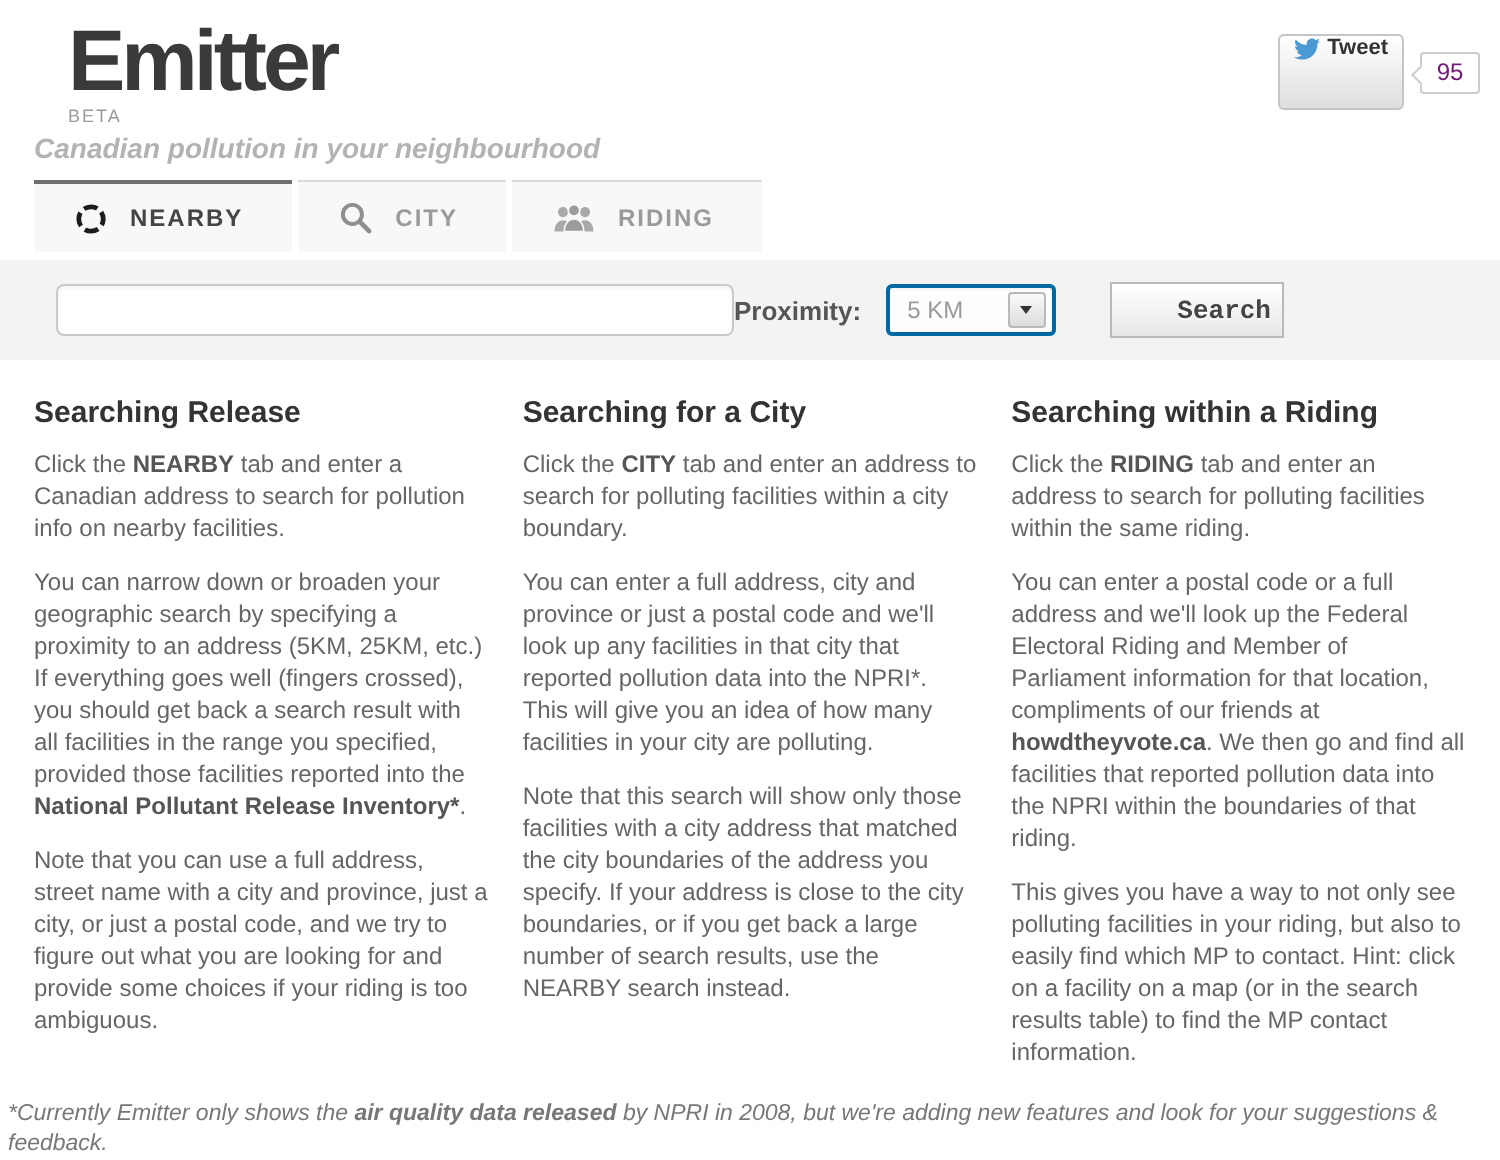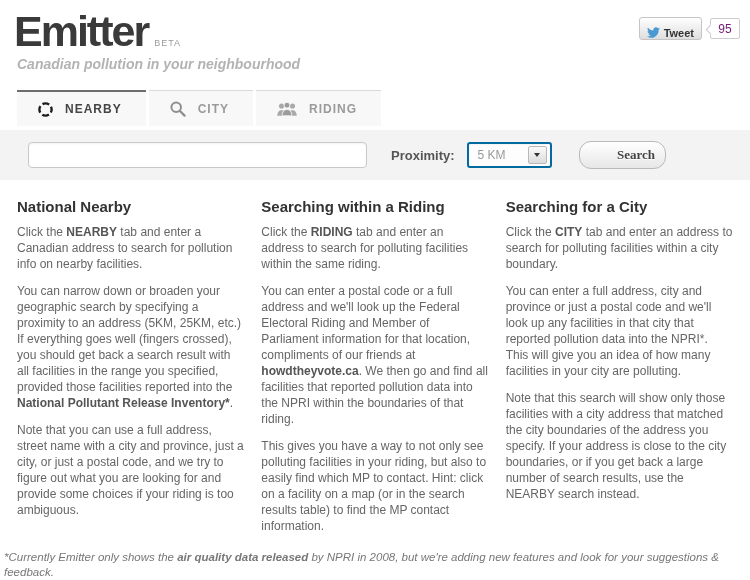--- a/index.html
+++ b/index.html
@@ -10,40 +10,40 @@
     color:#666;
     display:flex;
     flex-direction:column;
     overflow:hidden;
   }
   b { font-weight:bold; }
 
   
   .header { position:relative; height:90px; flex-shrink:0; }
   .logo-block { position:absolute; left:14px; top:10px; }
-  .logo-line { display:flex; align-items:baseline; }
+  .logo-line { display:flex; align-items:baseline;flex-direction:column; }
   .logo {
     font-size:43px; font-weight:bold; color:#3a3a3a;
     letter-spacing:-2px; line-height:1;
   }
   .logo-beta {
     font-size:9px; color:#9a9a9a; letter-spacing:1px;
-    margin-left:6px; text-transform:uppercase;
+    margin-left:20px; text-transform:uppercase;
   }
   .tagline {
     font-size:14px; font-style:italic; font-weight:bold;
     color:#b3b3b3; margin-top:3px; margin-left:3px;
   }
   .tweet-widget {
     position:absolute; right:10px; top:17px;
     display:flex; align-items:center;
   }
   .tweet-button {
-    display:flex; align-items:flex-end; gap:4px;
-    height:23px; padding:0 7px;
+    display:flex; align-items:flex-start; gap:4px;
+    height:38px; padding:0 7px;
     background:linear-gradient(#ffffff,#dedede);
     border:1px solid #c5c5c5; border-radius:3px;
     font-size:11px; font-weight:bold; color:#333;
     cursor:pointer;
     margin-left:35px;
   }
   .tweet-count {
     position:relative; margin-left:8px; height:21px;
     min-width:30px; padding:0 7px;
     background:#fff; border:1px solid #ccc; border-radius:2px;
@@ -82,21 +82,21 @@
     display:flex; align-items:center; flex-shrink:0;
   }
   .search-input {
     margin-left:28px; width:339px; height:26px;
     border:1px solid #c9c9c9; border-radius:4px;
     background:#fff; padding:0 8px; font-size:13px; color:#444;
     box-shadow:inset 0 1px 2px rgba(0,0,0,0.05);
     outline:none;
   }
   .proximity-label {
-    margin-left:24px; font-size:13px; font-weight:bold; color:#555;
+    font-size:13px; font-weight:bold; color:#555;
   }
   .select-box {
     margin-left:12px; width:85px; height:26px;
     border:2px solid #0369a1; border-radius:3px; background:#fdfdfd;
     display:flex; align-items:center; cursor:pointer;
     box-shadow:inset 0 1px 1px rgba(0,0,0,0.04);
   }
   .select-value { flex:1; padding-left:9px; font-size:12px; color:#9a9a9a; }
   .select-arrow {
     width:19px; height:18px; margin-right:3px;
@@ -105,22 +105,22 @@
     display:flex; align-items:center; justify-content:center;
   }
   .select-arrow .tri {
     width:0; height:0;
     border-left:3.5px solid transparent; border-right:3.5px solid transparent;
     border-top:4.5px solid #333;
   }
   .search-button {
     margin-left:27px; width:87px; height:28px;
     background:linear-gradient(#ffffff,#e7e7e7);
-    border:1px solid #b9b9b9; border-radius:12px;
-    font-family:Liberation Serif, serif;
+    border:1px solid #b9b9b9; border-radius:0;
+    font-family:Liberation Mono, monospace;
     font-size:13px; font-weight:bold; color:#444;
     text-shadow:0 1px 0 #fff; cursor:pointer;padding-left:28px;
   }
 
   
   .columns {
     display:flex; gap:17px; padding:0 17px; margin-top:18px; flex-shrink:0;
   }
   .col { flex:1; }
   .col-heading {
@@ -207,32 +207,32 @@
     <span class="select-value">5 KM</span>
     <span class="select-arrow">
         <span class="tri"></span>
       </span>
   </div>
   <button class="search-button">Search</button>
 </div>
 
 <div class="columns">
   <div class="col">
-    <div class="col-heading">National Nearby</div>
+    <div class="col-heading">Searching Release</div>
     <p><span>Click the </span><b>NEARBY</b><span> tab and enter a Canadian address to search for pollution info on nearby facilities.</span></p>
     <p><span>You can narrow down or broaden your geographic search by specifying a proximity to an address (5KM, 25KM, etc.) If everything goes well (fingers crossed), you should get back a search result with all facilities in the range you specified, provided those facilities reported into the </span><b>National Pollutant Release Inventory*</b><span>.</span></p>
     <p><span>Note that you can use a full address, street name with a city and province, just a city, or just a postal code, and we try to figure out what you are looking for and provide some choices if your riding is too ambiguous.</span></p>
+  </div>
+  <div class="col">
+    <div class="col-heading">Searching for a City</div>
+    <p><span>Click the </span><b>CITY</b><span> tab and enter an address to search for polluting facilities within a city boundary.</span></p>
+    <p><span>You can enter a full address, city and province or just a postal code and we'll look up any facilities in that city that reported pollution data into the NPRI*. This will give you an idea of how many facilities in your city are polluting.</span></p>
+    <p><span>Note that this search will show only those facilities with a city address that matched the city boundaries of the address you specify. If your address is close to the city boundaries, or if you get back a large number of search results, use the NEARBY search instead.</span></p>
   </div>
   <div class="col">
     <div class="col-heading">Searching within a Riding</div>
     <p><span>Click the </span><b>RIDING</b><span> tab and enter an address to search for polluting facilities within the same riding.</span></p>
     <p><span>You can enter a postal code or a full address and we'll look up the Federal Electoral Riding and Member of Parliament information for that location, compliments of our friends at </span><b>howdtheyvote.ca</b><span>. We then go and find all facilities that reported pollution data into the NPRI within the boundaries of that riding.</span></p>
     <p><span>This gives you have a way to not only see polluting facilities in your riding, but also to easily find which MP to contact. Hint: click on a facility on a map (or in the search results table) to find the MP contact information.</span></p>
   </div>
-  <div class="col">
-    <div class="col-heading">Searching for a City</div>
-    <p><span>Click the </span><b>CITY</b><span> tab and enter an address to search for polluting facilities within a city boundary.</span></p>
-    <p><span>You can enter a full address, city and province or just a postal code and we'll look up any facilities in that city that reported pollution data into the NPRI*. This will give you an idea of how many facilities in your city are polluting.</span></p>
-    <p><span>Note that this search will show only those facilities with a city address that matched the city boundaries of the address you specify. If your address is close to the city boundaries, or if you get back a large number of search results, use the NEARBY search instead.</span></p>
-  </div>
 </div>
 
 <div class="footnote"><span>*Currently Emitter only shows the </span><b>air quality data released</b><span> by NPRI in 2008, but we're adding new features and look for your suggestions &amp; feedback.</span></div>
 
 </body></html>

